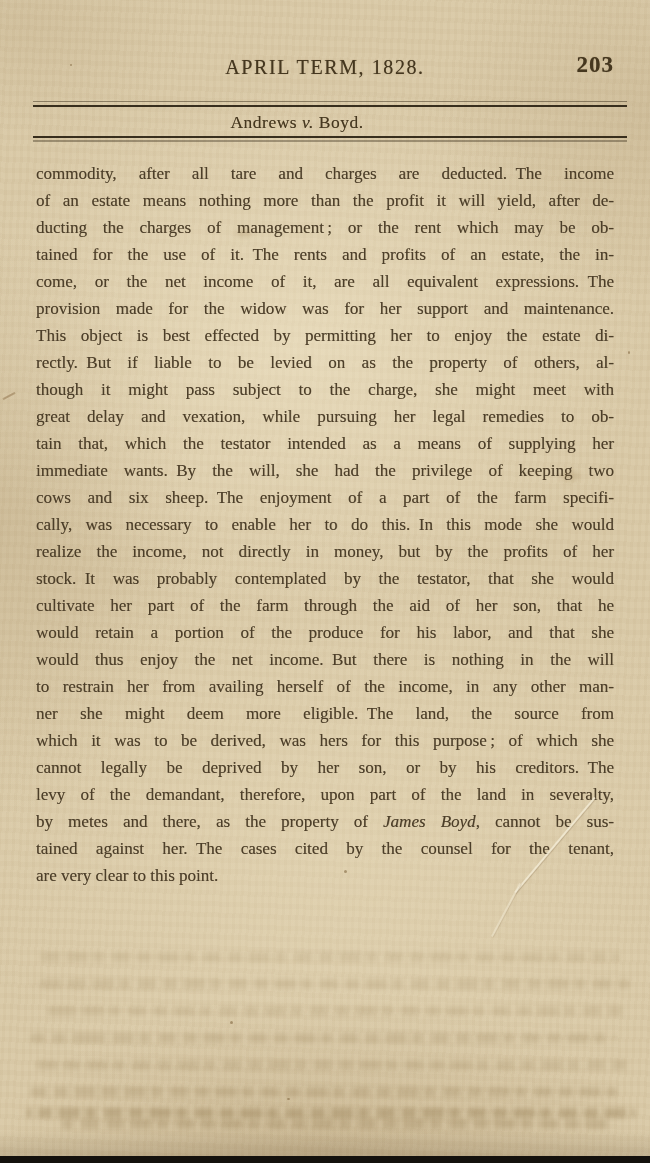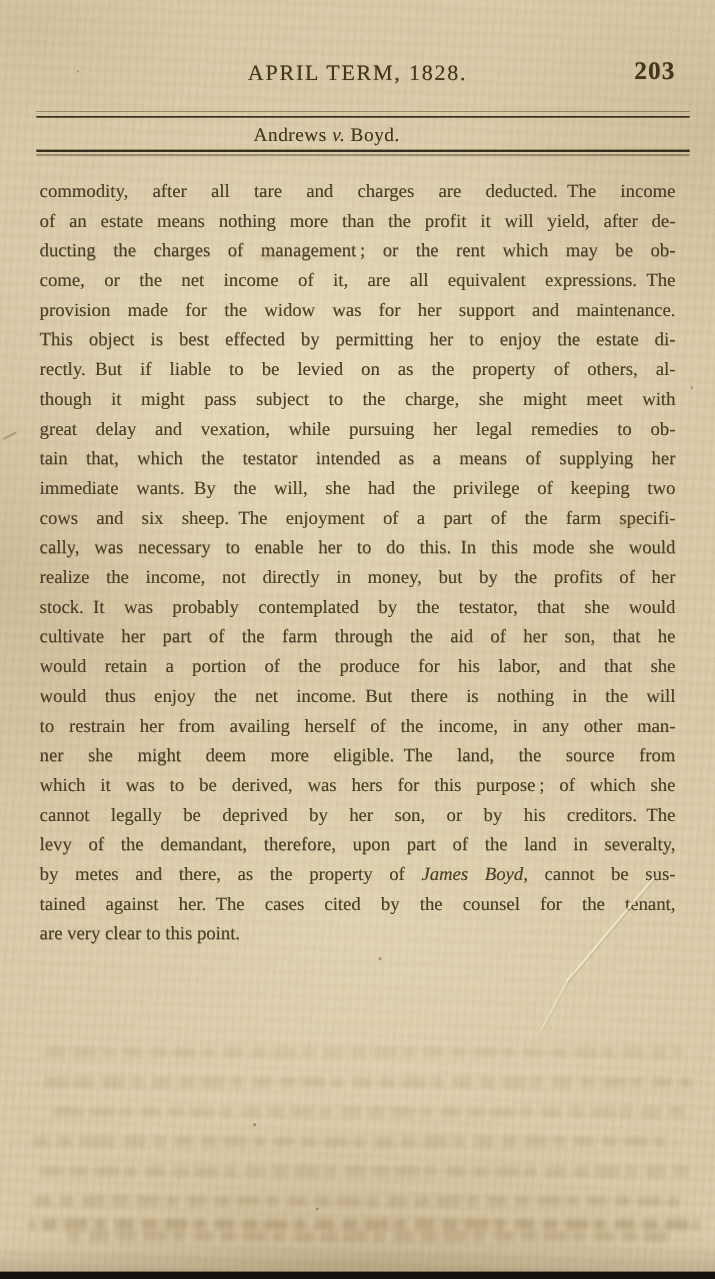--- a/index.html
+++ b/index.html
@@ -97,20 +97,21 @@
 
   <div class="case-title"><span>Andrews </span><span class="italic">v.</span><span> Boyd.</span></div>
 
   <div class="rule rule-bottom"></div>
 
   <main class="body-text">
       <div>
         <div class="line">commodity, after all tare and charges are deducted. The income</div>
         <div class="line">of an estate means nothing more than the profit it will yield, after de-</div>
         <div class="line">ducting the charges of management ; or the rent which may be ob-</div>
+        <div class="line">tained for the use of it. The rents and profits of an estate, the in-</div>
         <div class="line">come, or the net income of it, are all equivalent expressions. The</div>
         <div class="line">provision made for the widow was for her support and maintenance.</div>
         <div class="line">This object is best effected by permitting her to enjoy the estate di-</div>
         <div class="line">rectly. But if liable to be levied on as the property of others, al-</div>
         <div class="line">though it might pass subject to the charge, she might meet with</div>
         <div class="line">great delay and vexation, while pursuing her legal remedies to ob-</div>
         <div class="line">tain that, which the testator intended as a means of supplying her</div>
         <div class="line">immediate wants. By the will, she had the privilege of keeping two</div>
         <div class="line">cows and six sheep. The enjoyment of a part of the farm specifi-</div>
         <div class="line">cally, was necessary to enable her to do this. In this mode she would</div>

